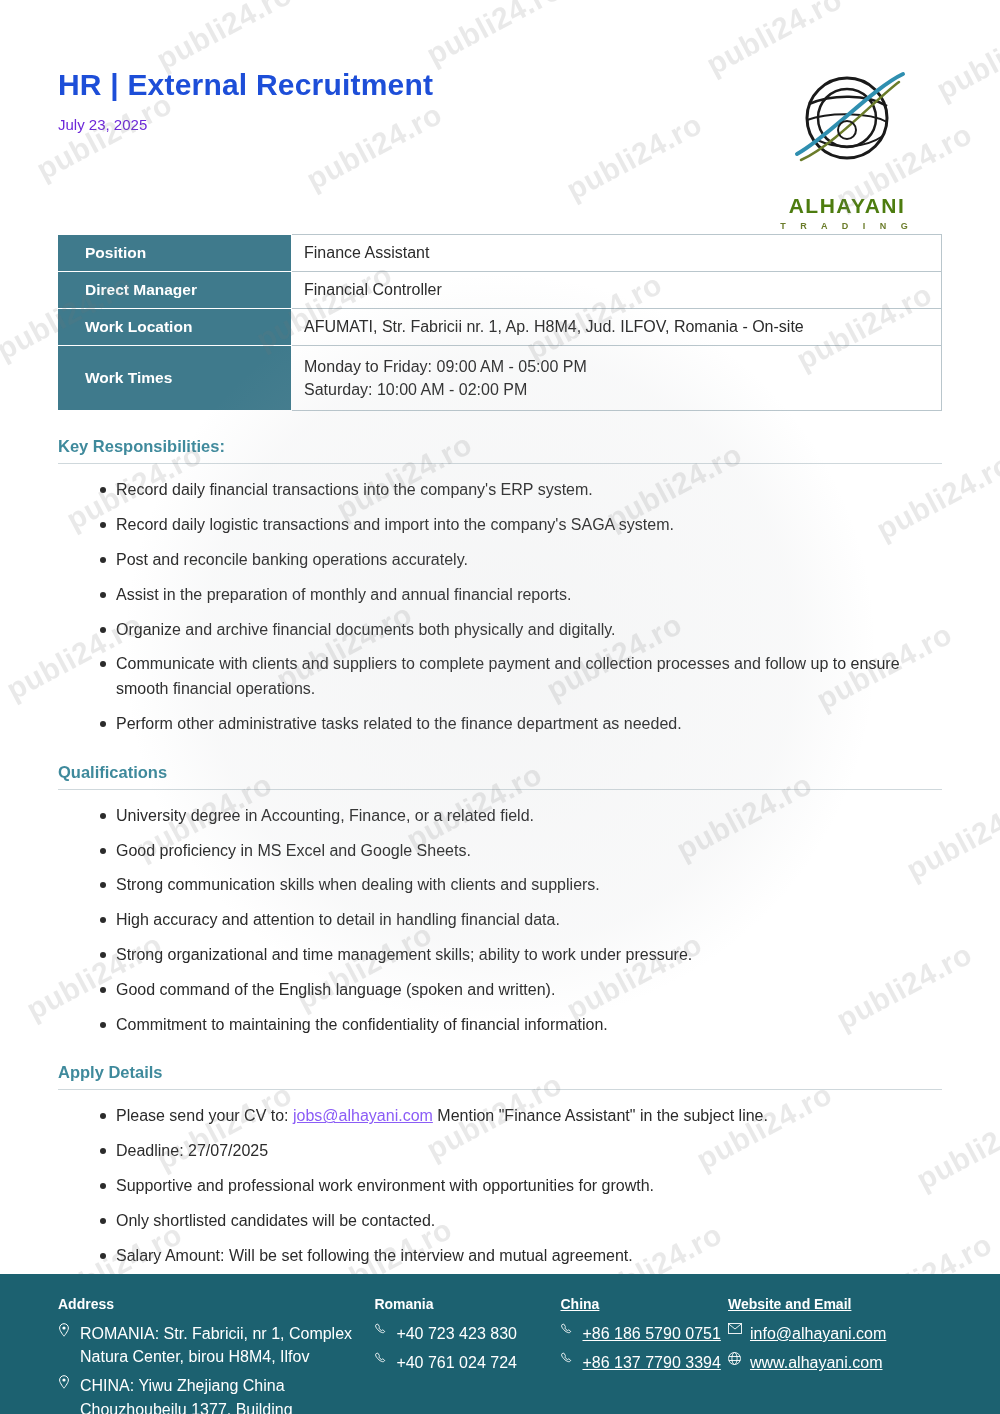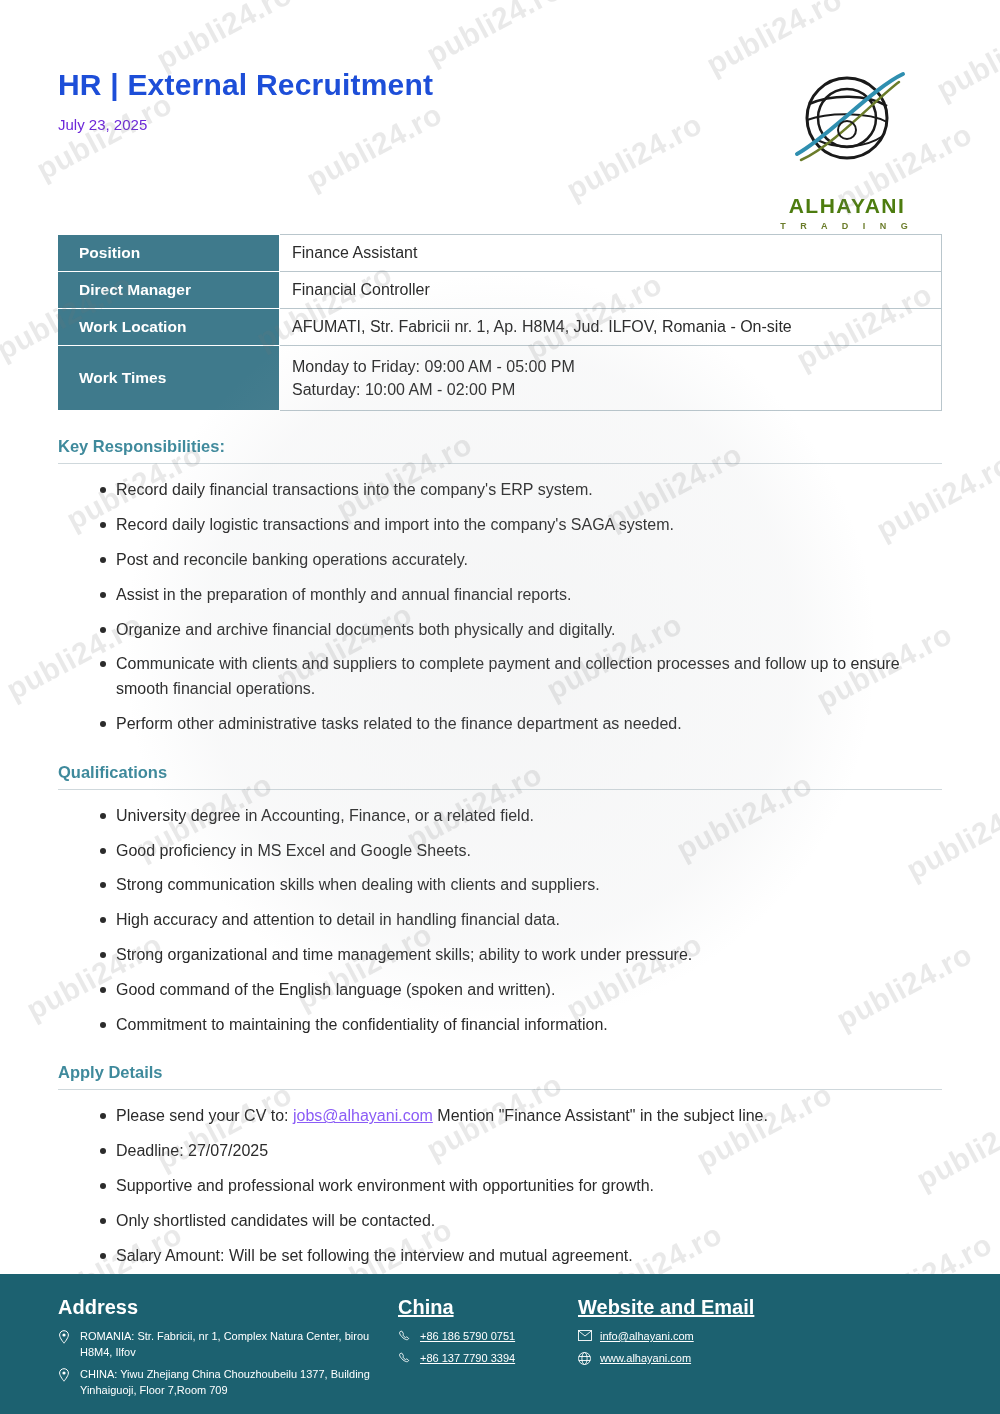--- a/index.html
+++ b/index.html
@@ -114,21 +114,21 @@
   .info-table td {
     border: 1px solid #b9c6cc;
     vertical-align: middle;
   }
   .info-table td.k {
     width: 180px;
     background: #3f7a8c;
     color: #ffffff;
     font-weight: 700;
     font-size: 15.5px;
-    padding: 9px 20px;
+    padding: 9px 26px;
     border-color: #ffffff;
     border-left-color: #3f7a8c;
   }
   .info-table td.v {
     padding: 9px 12px;
     font-size: 16px;
     color: #2b2b2b;
     background: #ffffff;
   }
   .info-table td.v div { line-height: 1.45; }
@@ -190,28 +190,28 @@
     padding: 22px 58px 0 58px;
     box-sizing: border-box;
     display: flex;
   }
   .fcol { box-sizing: border-box; }
   .fcol.address { width: 340px; }
   .fcol.romania { width: 200px; }
   .fcol.china { width: 180px; text-decoration: underline; }
   .fcol.web { width: 230px; text-decoration: underline; }
   .fhead {
-    font-size: 20px;
+    font-size: 14px;
     font-weight: 700;
     margin-bottom: 10px;
   }
   .frow {
     display: flex;
     align-items: flex-start;
-    font-size: 11px;
+    font-size: 16px;
     line-height: 1.45;
     margin-bottom: 6px;
     justify-content: center;
   }
   .fico {
     flex: 0 0 16px;
     margin-right: 6px;
     margin-top: 1px;
   }
   .fico svg { display: block; }
@@ -361,20 +361,39 @@
         <span class="fico">
           <svg width="12" height="14" viewBox="0 0 12 14">
               <path d="M6 0.7C3.5 0.7 1.6 2.6 1.6 5c0 3 4.4 8.2 4.4 8.2S10.4 8 10.4 5c0-2.4-1.9-4.3-4.4-4.3z" fill="none" stroke="#ffffff" stroke-width="1"></path>
               <circle cx="6" cy="5" r="1.6" fill="#ffffff"></circle>
             </svg>
         </span>
         <span class="ftext">CHINA: Yiwu Zhejiang China Chouzhoubeilu 1377, Building Yinhaiguoji, Floor 7,Room 709</span>
       </div>
     </div>
 
+    <div class="fcol romania">
+      <div class="fhead">Romania</div>
+      <div class="frow">
+        <span class="fico">
+          <svg width="13" height="13" viewBox="0 0 13 13">
+              <path d="M2.2 1.5c-.8.8-.9 2 .5 3.9 1.4 1.9 3 3.2 4.6 3.9 1.6.7 2.5.4 3.1-.3.3-.3.3-.6 0-.9l-1.3-1c-.3-.2-.6-.2-.9 0l-.6.5c-1-.4-2.1-1.4-2.8-2.6l.5-.6c.2-.3.2-.6 0-.9L4.1 1.4c-.3-.3-.7-.3-1 0z" fill="none" stroke="#ffffff" stroke-width="0.9"></path>
+            </svg>
+        </span>
+        <span class="ftext">+40 723 423 830</span>
+      </div>
+      <div class="frow">
+        <span class="fico">
+          <svg width="13" height="13" viewBox="0 0 13 13">
+              <path d="M2.2 1.5c-.8.8-.9 2 .5 3.9 1.4 1.9 3 3.2 4.6 3.9 1.6.7 2.5.4 3.1-.3.3-.3.3-.6 0-.9l-1.3-1c-.3-.2-.6-.2-.9 0l-.6.5c-1-.4-2.1-1.4-2.8-2.6l.5-.6c.2-.3.2-.6 0-.9L4.1 1.4c-.3-.3-.7-.3-1 0z" fill="none" stroke="#ffffff" stroke-width="0.9"></path>
+            </svg>
+        </span>
+        <span class="ftext">+40 761 024 724</span>
+      </div>
+    </div>
 
     <div class="fcol china">
       <div class="fhead">China</div>
       <div class="frow">
         <span class="fico">
           <svg width="13" height="13" viewBox="0 0 13 13">
               <path d="M2.2 1.5c-.8.8-.9 2 .5 3.9 1.4 1.9 3 3.2 4.6 3.9 1.6.7 2.5.4 3.1-.3.3-.3.3-.6 0-.9l-1.3-1c-.3-.2-.6-.2-.9 0l-.6.5c-1-.4-2.1-1.4-2.8-2.6l.5-.6c.2-.3.2-.6 0-.9L4.1 1.4c-.3-.3-.7-.3-1 0z" fill="none" stroke="#ffffff" stroke-width="0.9"></path>
             </svg>
         </span>
         <span class="ftext">+86 186 5790 0751</span>

